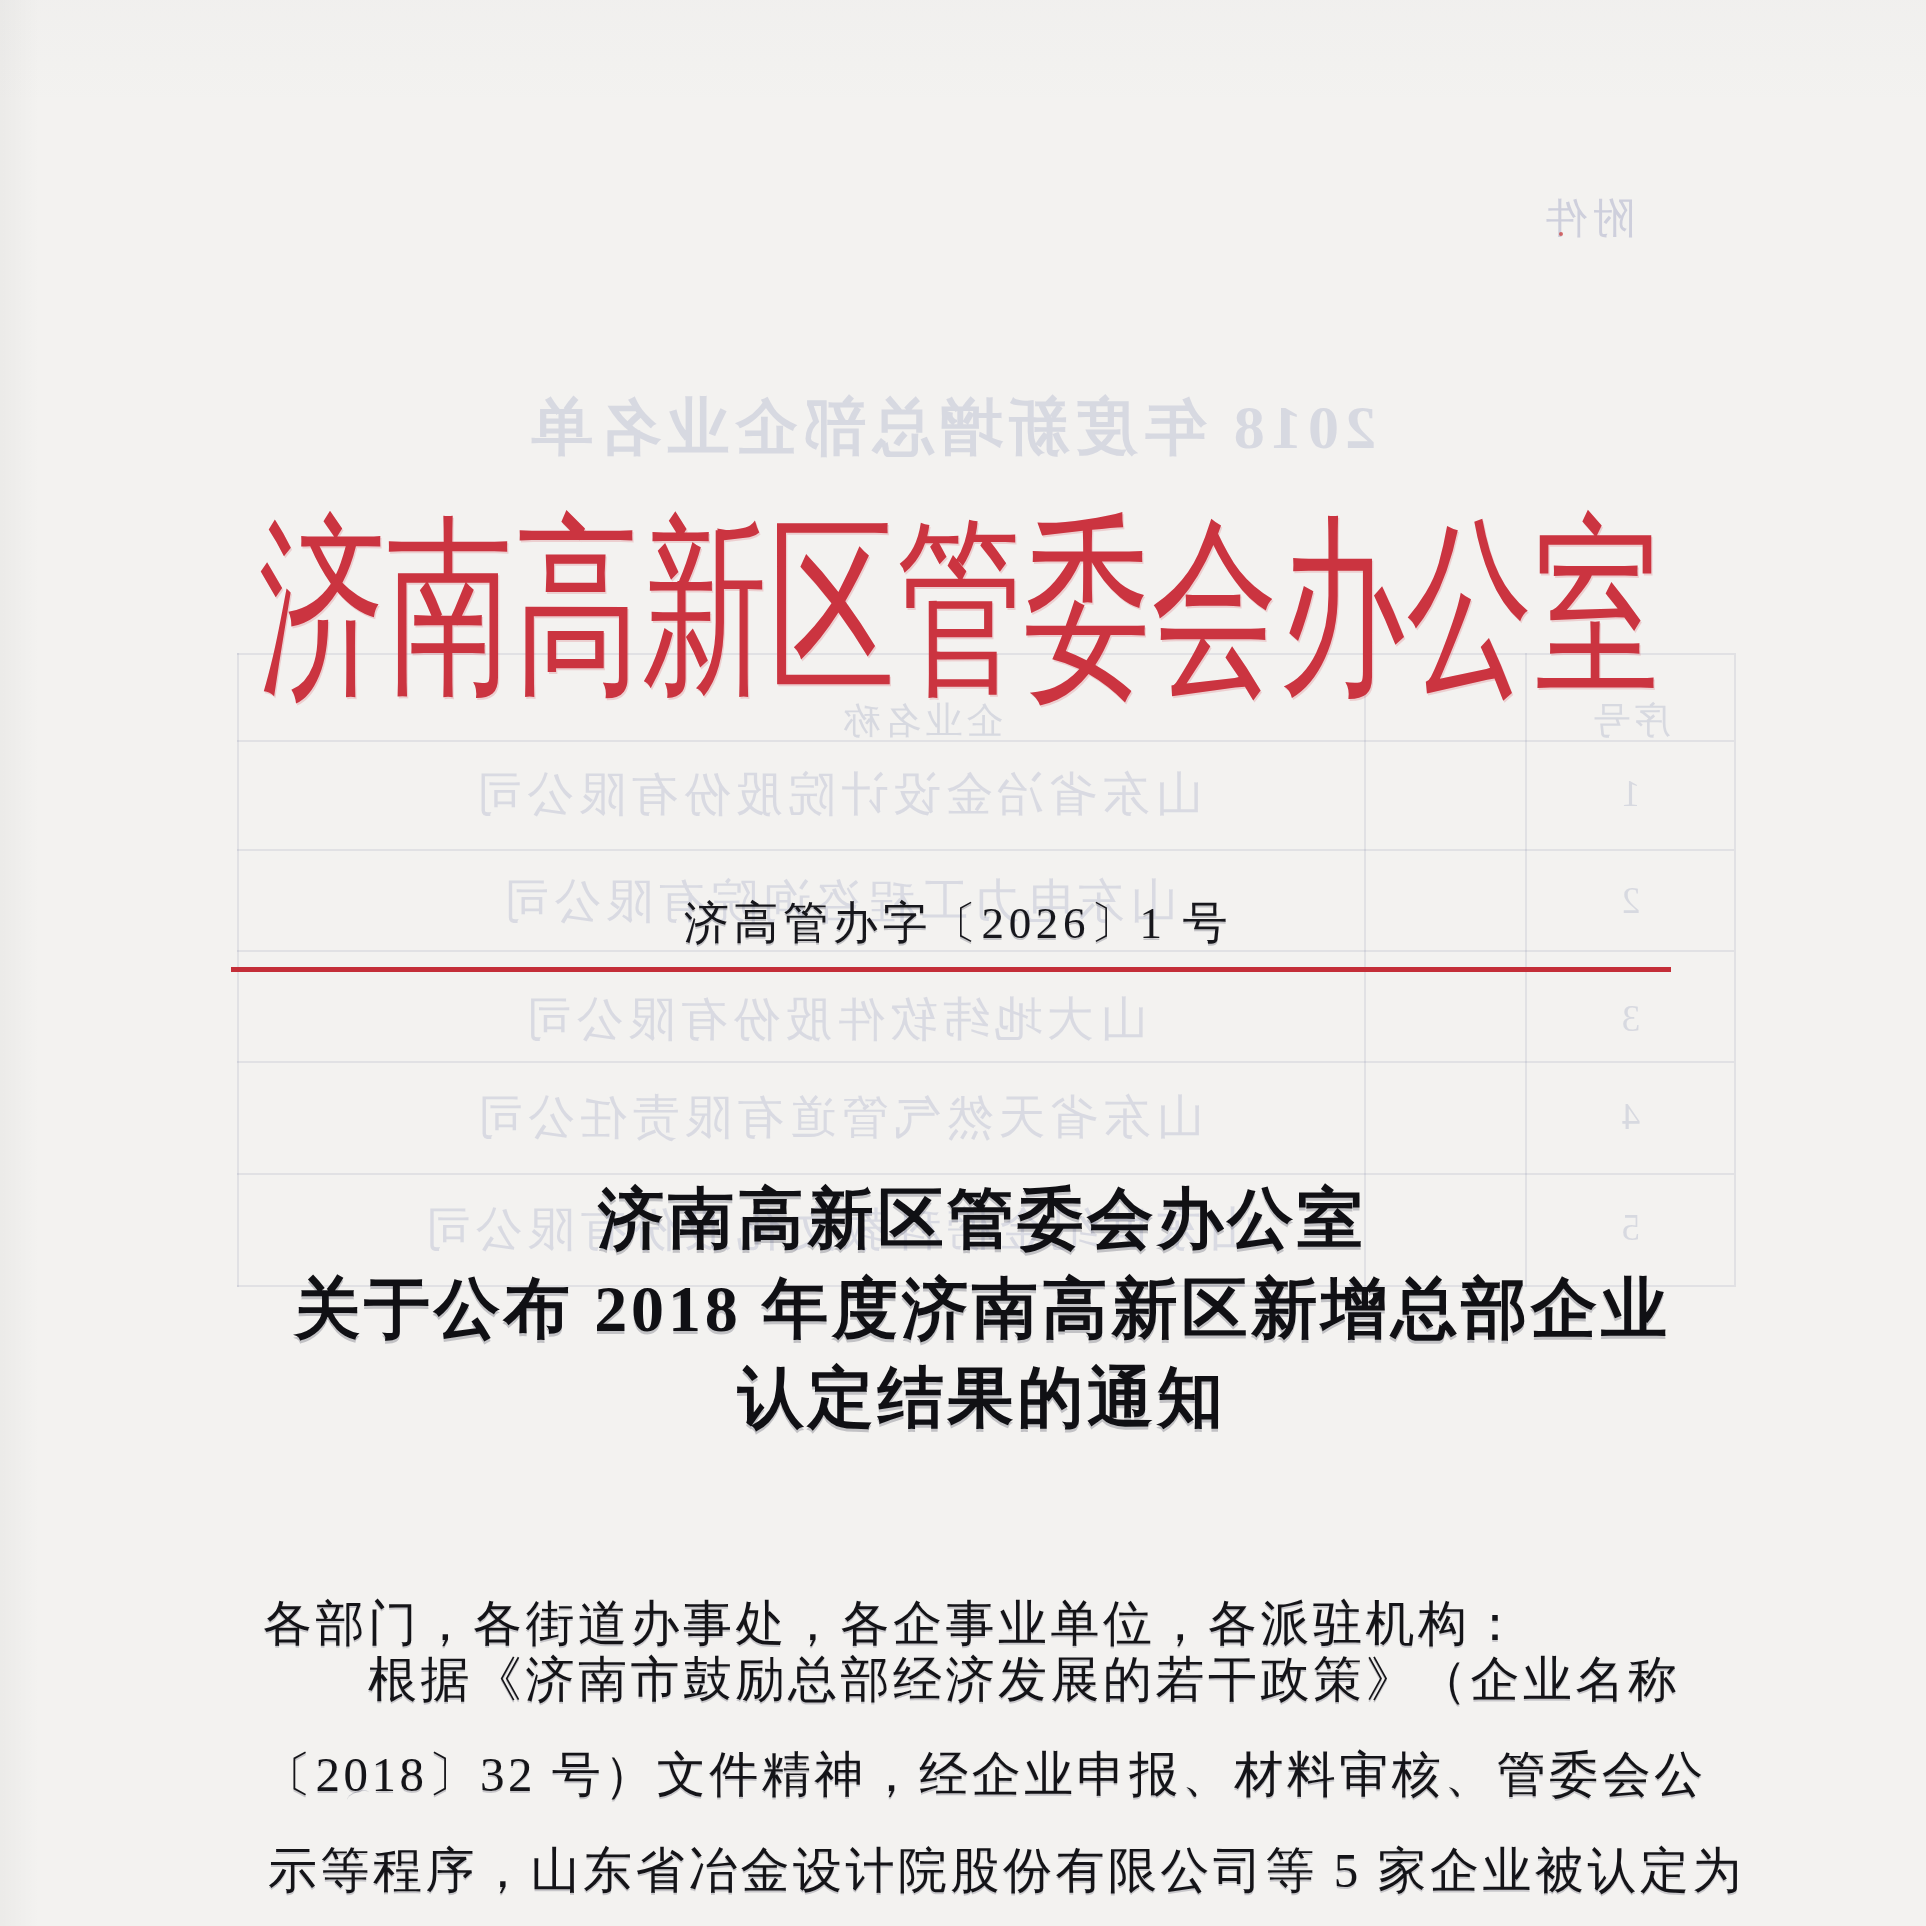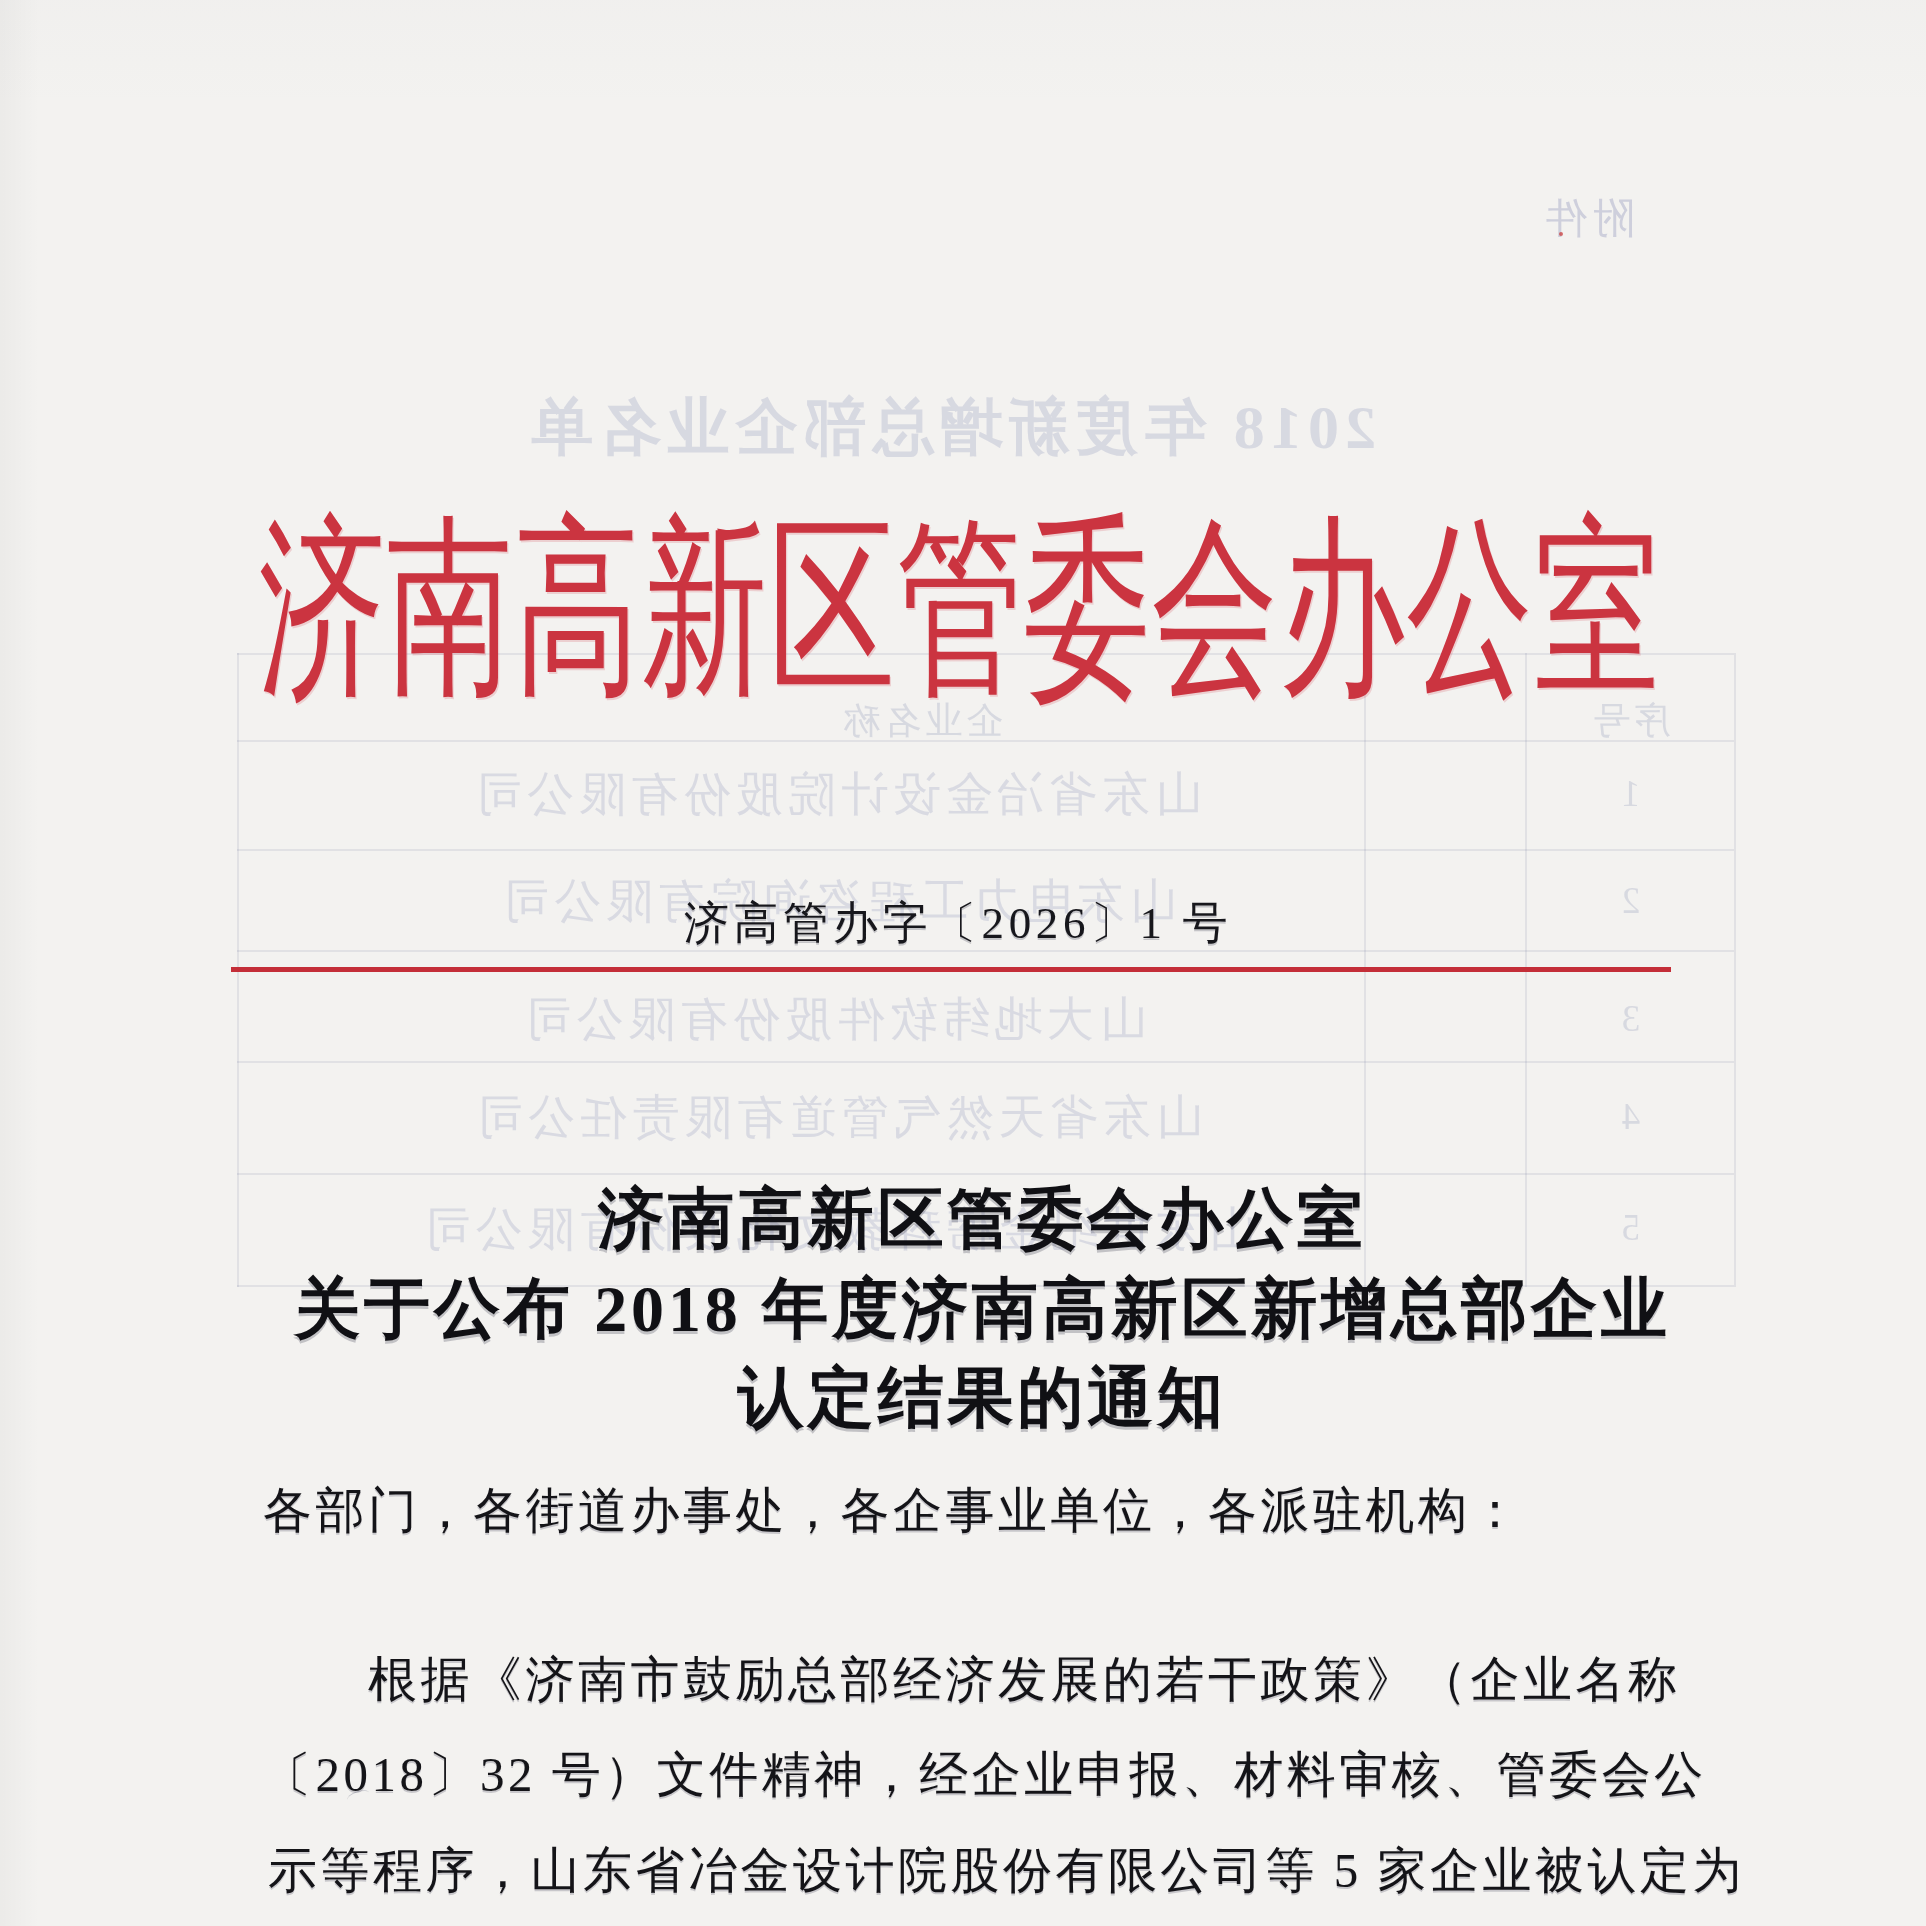--- a/index.html
+++ b/index.html
@@ -96,21 +96,21 @@
   <div class="letterhead">济南高新区管委会办公室</div>
 
   <div class="doc-number">济高管办字〔2026〕1 号</div>
 
   <div class="red-rule"></div>
 
   <div class="notice-title" style="top:1174px;">济南高新区管委会办公室</div>
   <div class="notice-title" style="top:1264px;">关于公布 2018 年度济南高新区新增总部企业</div>
   <div class="notice-title" style="top:1353px;">认定结果的通知</div>
 
-  <div class="body-line" style="left:263px;top:1478px;font-family:Liberation Serif, serif;">各部门，各街道办事处，各企事业单位，各派驻机构：</div>
+  <div class="body-line" style="left:263px;top:1591px;font-family:Liberation Serif, serif;">各部门，各街道办事处，各企事业单位，各派驻机构：</div>
   <div class="body-line" style="left:368px;top:1647px;">根据《济南市鼓励总部经济发展的若干政策》（企业名称</div>
   <div class="body-line" style="left:263px;top:1742px;">〔2018〕32 号）文件精神，经企业申报、材料审核、管委会公</div>
   <div class="body-line" style="left:268px;top:1838px;">示等程序，山东省冶金设计院股份有限公司等 5 家企业被认定为</div>
 
   <div class="speck" style="left:1559px;top:232px;width:4.2px;height:4.2px;background:rgba(200,60,60,0.75);"></div>
   <div class="speck" style="left:347px;top:1791px;width:23px;height:10px;background:transparent;border-top:1.9px solid rgba(90,95,120,0.28);border-radius:50%;transform:rotate(-18deg);"></div>
 
 </div>
 
 

